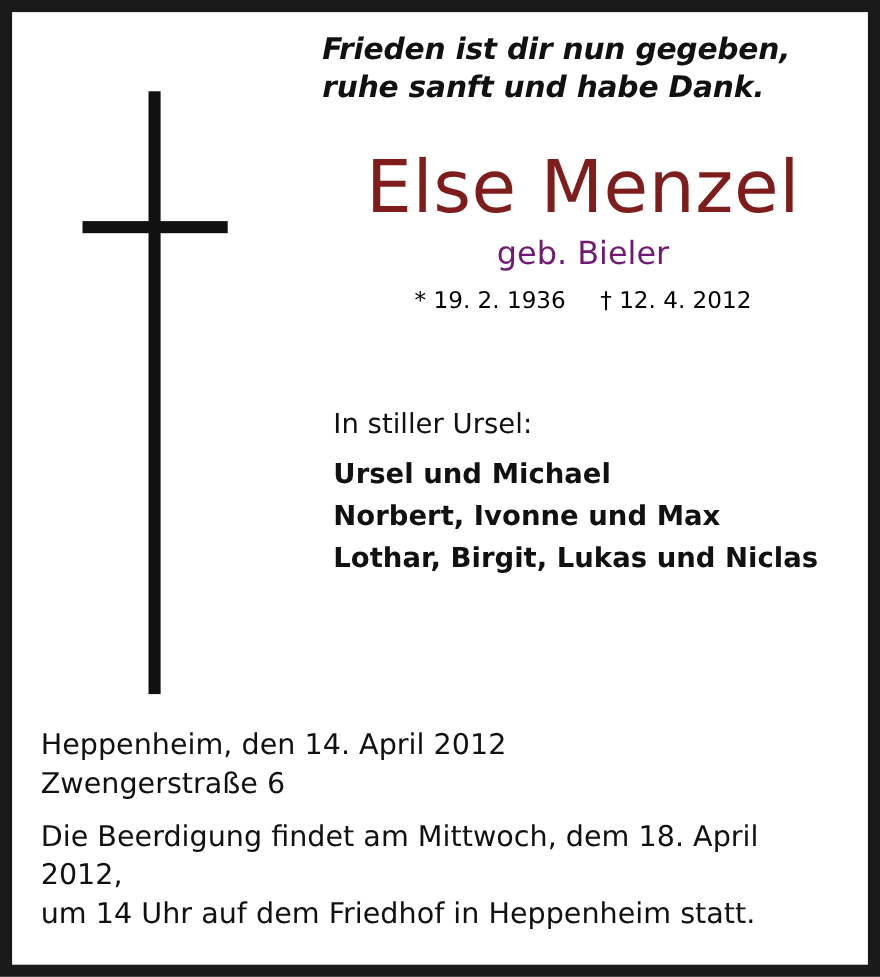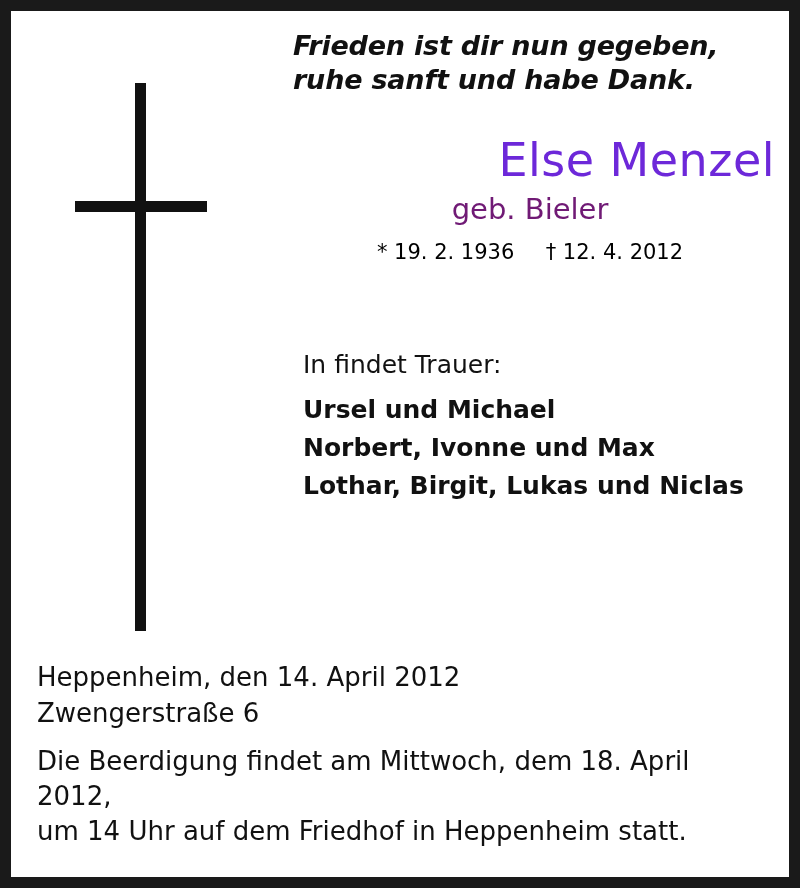--- a/index.html
+++ b/index.html
@@ -71,26 +71,26 @@
     line-height: 1.27;
     text-align: left;
     letter-spacing: -0.2px;
     margin: 0 0 0 8px;
     color: #111111;
   }
   .verse .line { display: block; white-space: nowrap; }
 
   .name {
     margin-top: 38px;
-    font-size: 46px;
+    font-size: 66px;
     line-height: 1.05;
     font-weight: 400;
-    text-align: right;
+    text-align: center;
     letter-spacing: 0.5px;
-    color: #6d28d9;
+    color: #7f1d1d;
   }
   .maiden {
     margin-top: 8px;
     font-size: 29px;
     text-align: center;
     font-weight: 400;
     color: #701a75;
   }
   .dates {
     margin-top: 14px;
@@ -161,21 +161,21 @@
       </div>
 
       <div class="name">Else Menzel</div>
       <div class="maiden">geb. Bieler</div>
       <div class="dates">
         <span>* 19. 2. 1936</span>
         <span class="sep"></span>
         <span>† 12. 4. 2012</span>
       </div>
 
-      <div class="mourn-intro">In findet Trauer:</div>
+      <div class="mourn-intro">In stiller Ursel:</div>
       <div class="mourners">
         <div class="m">Ursel und Michael</div>
         <div class="m">Norbert, Ivonne und Max</div>
         <div class="m">Lothar, Birgit, Lukas und Niclas</div>
       </div>
 
     </div>
 
     <div class="footer">
       <div class="place">Heppenheim, den 14. April 2012</div>

